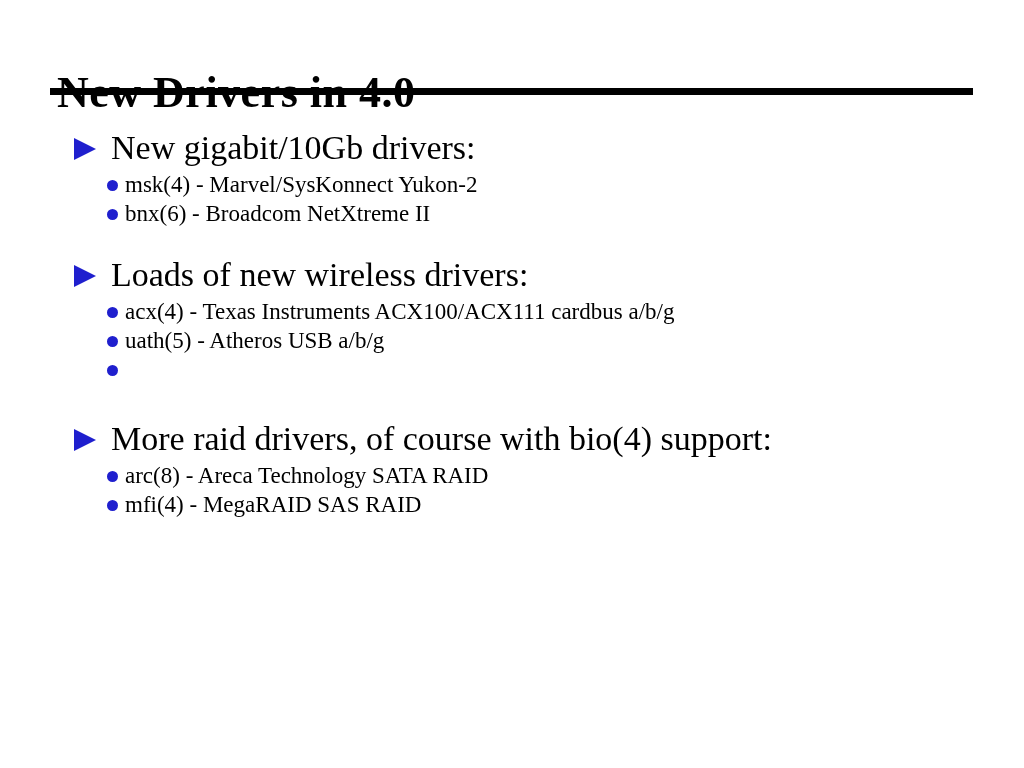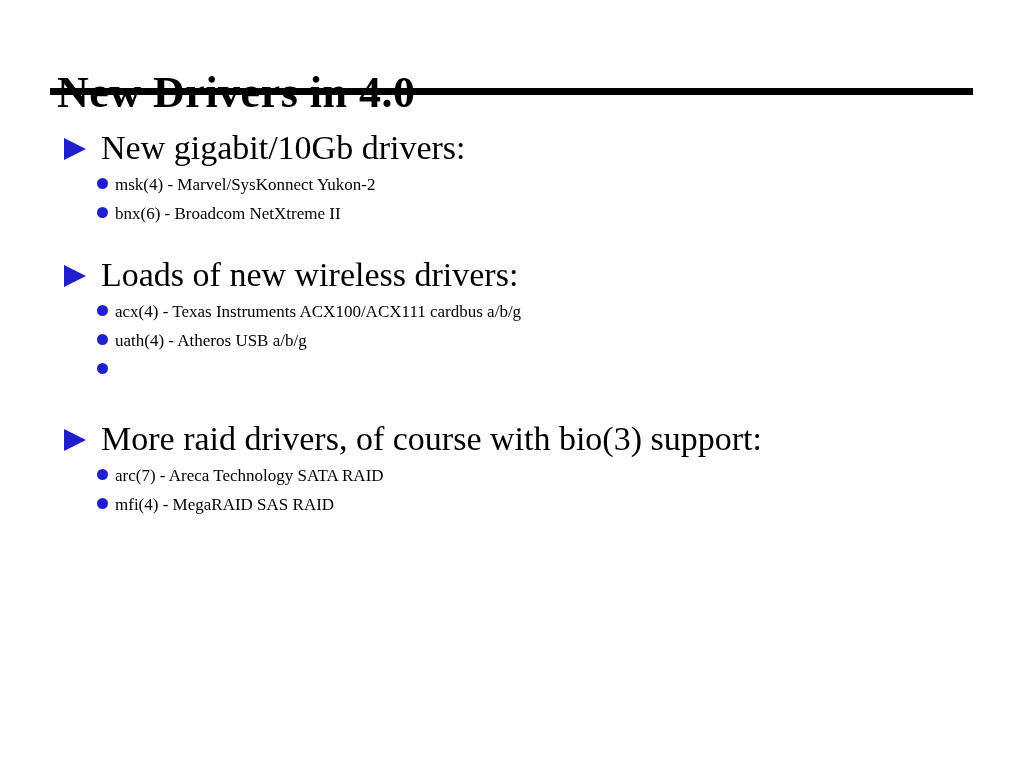--- a/index.html
+++ b/index.html
@@ -27,21 +27,21 @@
   .rule {
     position: absolute;
     left: 50px;
     top: 88px;
     width: 923px;
     height: 7px;
     background: var(--rule-color, #000);
   }
   .content {
     position: absolute;
-    left: 64px;
+    left: 74px;
     top: 126px;
     right: 0;
   }
   .sec { position: static; }
   .sec + .sec { margin-top: 25px; }
   .sec:nth-child(3) { margin-top: 33px; }
   .hrow {
     display: flex;
     align-items: center;
     height: 44px;
@@ -61,21 +61,21 @@
     font-size: 34px;
     white-space: nowrap;
   }
   ul.items {
     margin: 0;
     padding: 0 0 0 33px;
     list-style: none;
   }
   li.item {
     line-height: 29px;
-    font-size: 17px;
+    font-size: 23px;
     white-space: nowrap;
   }
   .dot {
     display: inline-block;
     width: 11px;
     height: 11px;
     border-radius: 50%;
     background: var(--bullet-blue, #1f1fce);
     margin-right: 7px;
     transform: translateY(-1px);
@@ -112,37 +112,37 @@
       <span class="htext">Loads of new wireless drivers:</span>
     </div>
     <ul class="items">
 
   <li class="item">
     <span class="dot"></span><span class="itext">acx(4) - Texas Instruments ACX100/ACX111 cardbus a/b/g</span>
   </li>
 
 
   <li class="item">
-    <span class="dot"></span><span class="itext">uath(4) - Atheros USB a/b/g</span>
+    <span class="dot"></span><span class="itext">uath(5) - Atheros USB a/b/g</span>
   </li>
 
   <li class="item">
     <span class="dot"></span>
   </li>
 </ul>
   </section>
 
   <section class="sec">
     <div class="hrow">
       <span class="tri"></span>
-      <span class="htext">More raid drivers, of course with bio(3) support:</span>
+      <span class="htext">More raid drivers, of course with bio(4) support:</span>
     </div>
     <ul class="items">
   <li class="item">
-    <span class="dot"></span><span class="itext">arc(7) - Areca Technology SATA RAID</span>
+    <span class="dot"></span><span class="itext">arc(8) - Areca Technology SATA RAID</span>
   </li>
 
   <li class="item">
     <span class="dot"></span><span class="itext">mfi(4) - MegaRAID SAS RAID</span>
   </li>
 </ul>
   </section>
 </main>
 
 </body></html>

